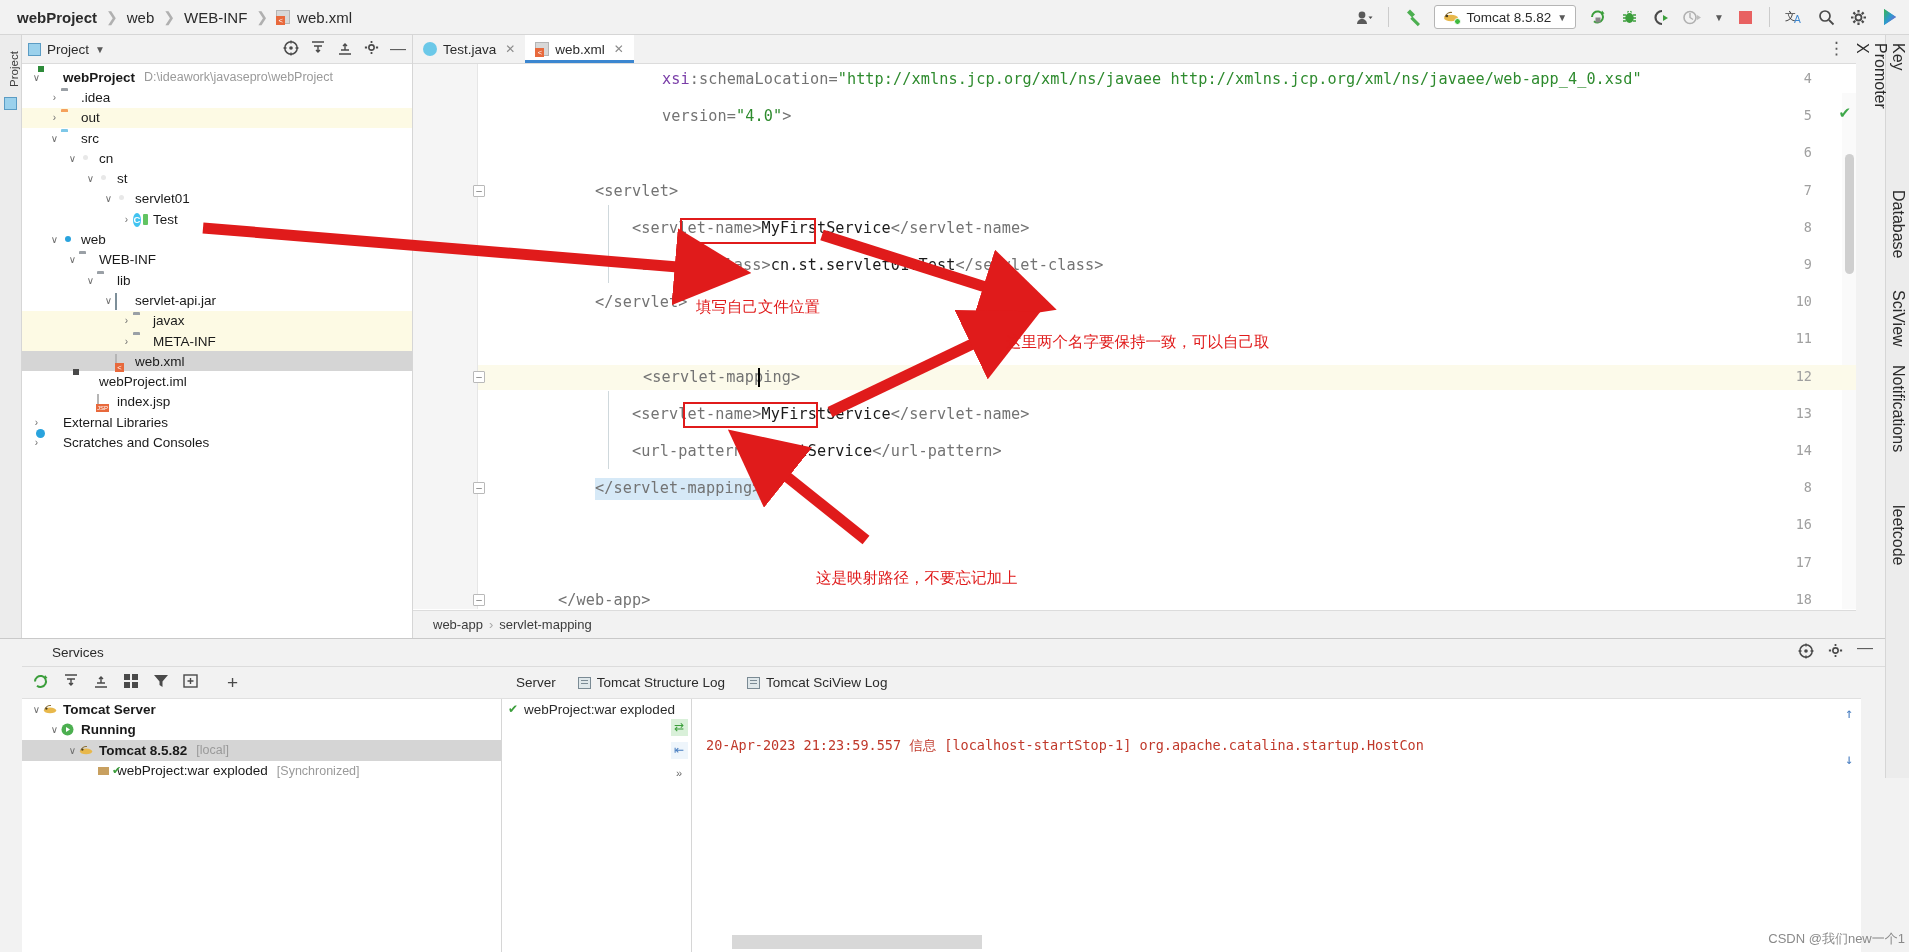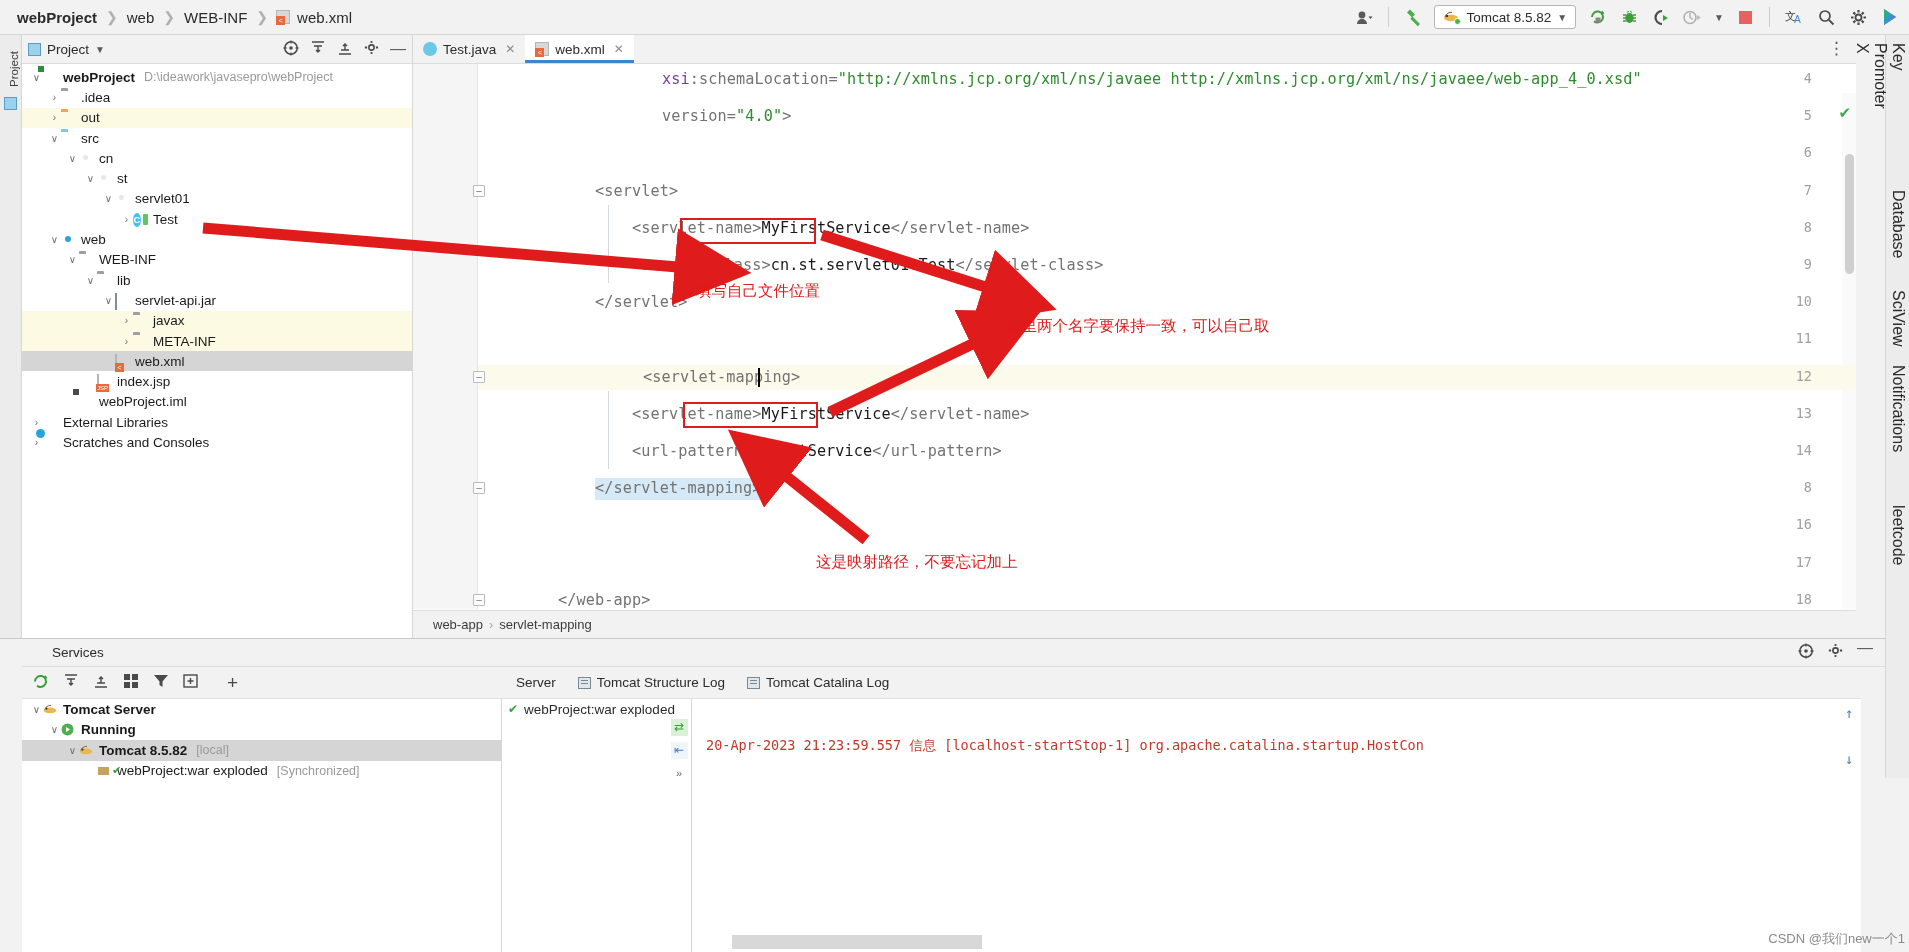--- a/index.html
+++ b/index.html
@@ -156,21 +156,21 @@
   .cline.faded { color:#d88b80; }
   .csb { position:absolute; right:4px; top:8px; width:16px; text-align:center; color:#4a7fc1; font-size:14px; }
 
   
   .bl-rail { position:absolute; left:0; top:638px; width:22px; height:314px; background:#ececec;
       border-right:1px solid #d6d6d6; }
 
   
   .ann { position:absolute; left:0; top:0; width:1909px; height:952px; pointer-events:none; }
   .annotxt { position:absolute; color:#e01b1b; font-size:15.5px; white-space:nowrap;
-      font-family:"Liberation Sans", sans-serif; }
+      font-family:"Liberation Sans", sans-serif;margin-top:16px; }
   .redbox { position:absolute; border:2.5px solid #e01b1b; }
 
   .watermark { position:absolute; right:4px; bottom:4px; font-size:13px; color:#8a8a8a; }
 </style>
 </head>
 <body>
 
 <div class="app">
 
   <div class="topbar">
@@ -402,29 +402,29 @@
         <div class="trow hl-yellow" style="padding-left: 98px;">
           <span class="arrow">›</span>
           <span class="ficon"><span class="fold gray"></span></span>
           <span class="lbl">META-INF</span>
         </div>
         <div class="trow sel" style="padding-left: 80px;">
           <span class="arrow none">·</span>
           <span class="ficon"><span class="xmlf"></span></span>
           <span class="lbl">web.xml</span>
         </div>
+        <div class="trow" style="padding-left: 44px;">
+          <span class="arrow none">·</span>
+          <span class="ficon"><span class="iml-ic"></span></span>
+          <span class="lbl">webProject.iml</span>
+        </div>
         <div class="trow" style="padding-left: 62px;">
           <span class="arrow none">·</span>
           <span class="ficon"><span class="jspf"></span></span>
           <span class="lbl">index.jsp</span>
-        </div>
-        <div class="trow" style="padding-left: 44px;">
-          <span class="arrow none">·</span>
-          <span class="ficon"><span class="iml-ic"></span></span>
-          <span class="lbl">webProject.iml</span>
         </div>
         <div class="trow" style="padding-left: 8px;">
           <span class="arrow">›</span>
           <span class="ficon"><span class="extlib"></span></span>
           <span class="lbl">External Libraries</span>
         </div>
         <div class="trow" style="padding-left: 8px;">
           <span class="arrow">›</span>
           <span class="ficon"><span class="scratch"></span></span>
           <span class="lbl">Scratches and Consoles</span>
@@ -613,21 +613,21 @@
     <div class="svc-tabs">
       <div class="svc-tab">
         <span>Server</span>
       </div>
       <div class="svc-tab">
         <span class="logicon"></span>
         <span>Tomcat Structure Log</span>
       </div>
       <div class="svc-tab">
         <span class="logicon"></span>
-        <span>Tomcat Catalina Log</span>
+        <span>Tomcat SciView Log</span>
       </div>
     </div>
 
     <div class="col2">
       <div class="svc-row" style="padding-left:6px;gap:6px">
         <span style="color:#3b9e3b;font-size:12px">✔</span>
         <span>webProject:war exploded</span>
       </div>
       <div style="position:absolute;right:2px;top:20px;width:20px;display:flex;flex-direction:column;gap:6px;align-items:center">
         <span style="width:17px;height:17px;background:#d9f0d9;color:#3b9e3b;font-size:12px;text-align:center;line-height:17px">⇄</span>

